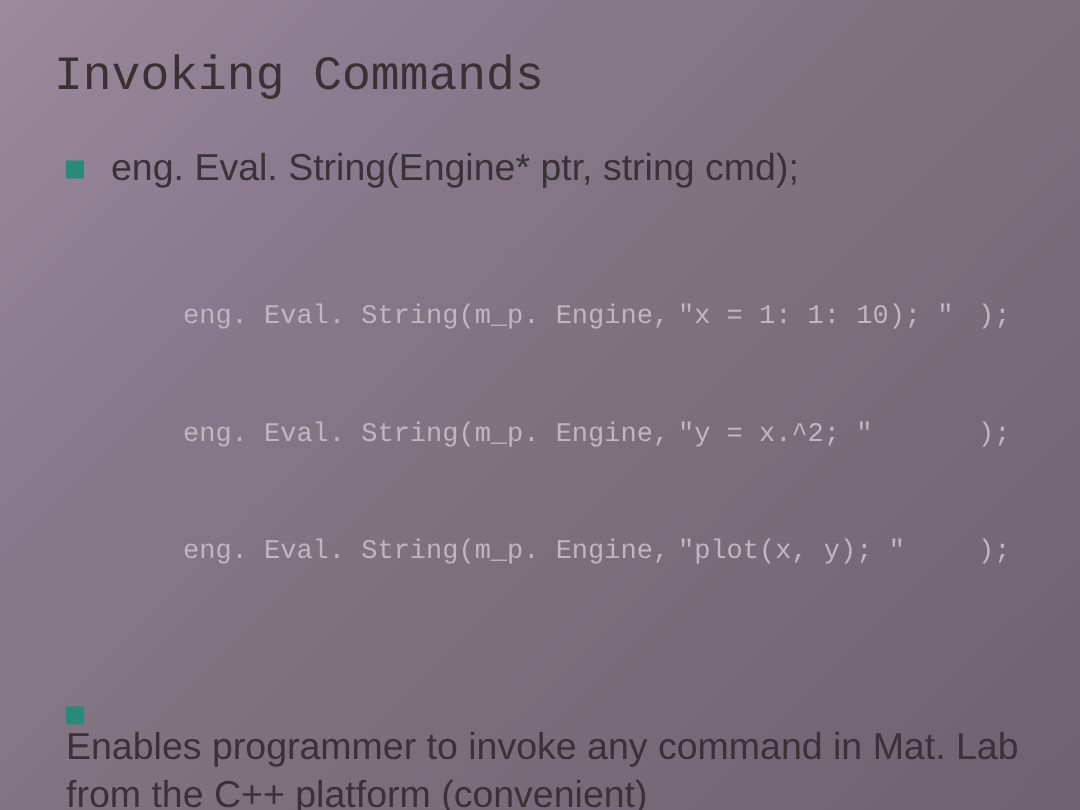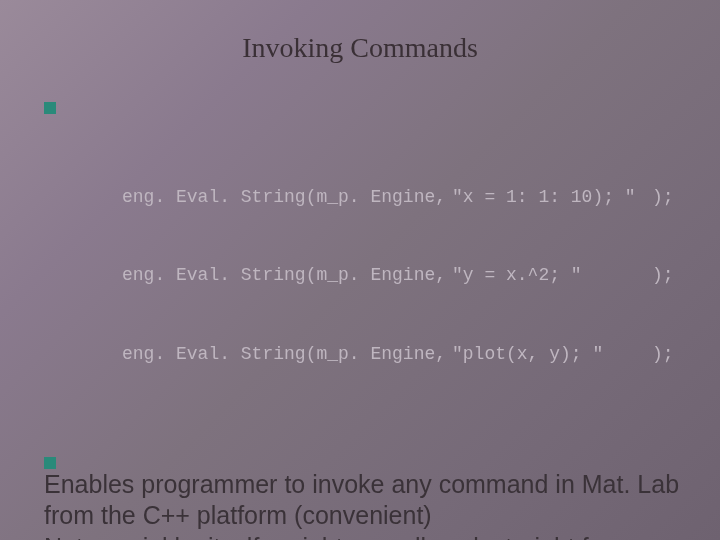--- a/index.html
+++ b/index.html
@@ -13,23 +13,22 @@
     background: linear-gradient(135deg, #9a8a9a 0%, #8a7a8e 25%, #7e727e 50%, #766a78 75%, #6e6270 100%);
     font-family: Verdana, Geneva, sans-serif;
     color: #3a3238;
     position: relative;
   }
   .slide {
     padding: 24px 36px 24px 36px;
     box-sizing: border-box;
   }
   .title {
-    font-family: Liberation Serif, serif;
-    font-size: 28px;
-    text-align: center;
+    font-family: Liberation Mono, monospace;
+    font-size: 32px;
     color: #3a3036;
     margin: 8px 0 28px 0;
     font-weight: normal;
   }
   .bullet-row {
     display: flex;
     align-items: flex-start;
     margin: 0 0 18px 8px;
   }
   .bullet-row.tight {
@@ -74,20 +73,21 @@
 </style>
 </head>
 <body>
 
 <div class="slide">
 
   <h1 class="title">Invoking Commands</h1>
 
   <div class="bullet-row">
     <div class="sq"></div>
+    <div class="bullet-text">eng. Eval. String(Engine* ptr, string cmd);</div>
   </div>
 
   <div class="code-block">
     <div class="code-row">
       <span class="code-fn">eng. Eval. String(m_p. Engine,</span><span class="code-arg">"x = 1: 1: 10); "</span><span class="code-close">);</span>
     </div>
     <div class="code-row">
       <span class="code-fn">eng. Eval. String(m_p. Engine,</span><span class="code-arg">"y = x.^2; "</span><span class="code-close">);</span>
     </div>
     <div class="code-row">

